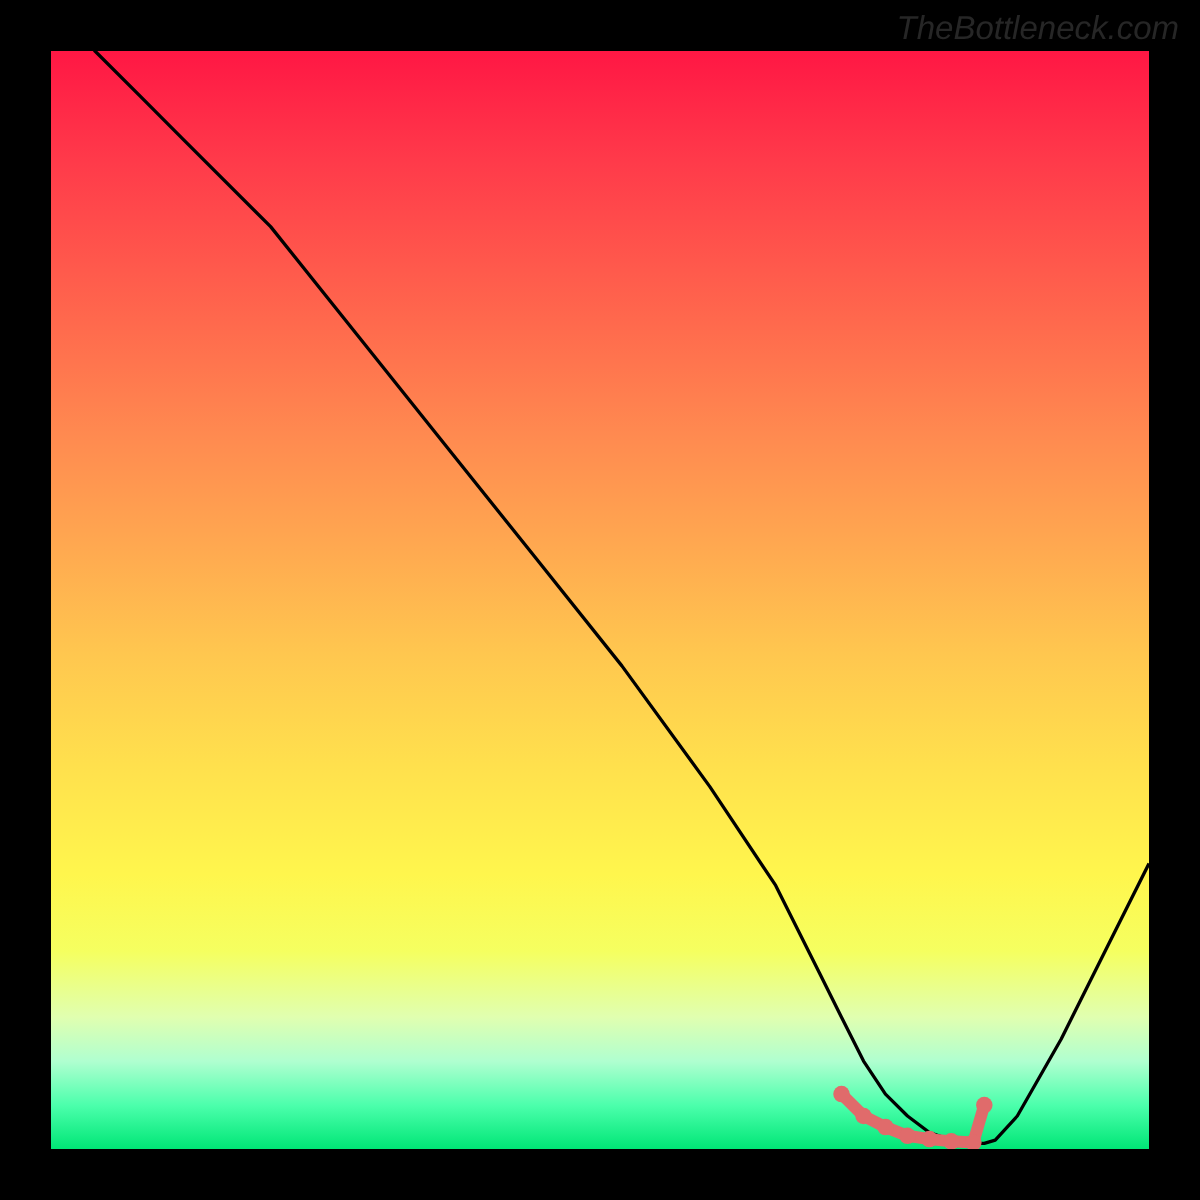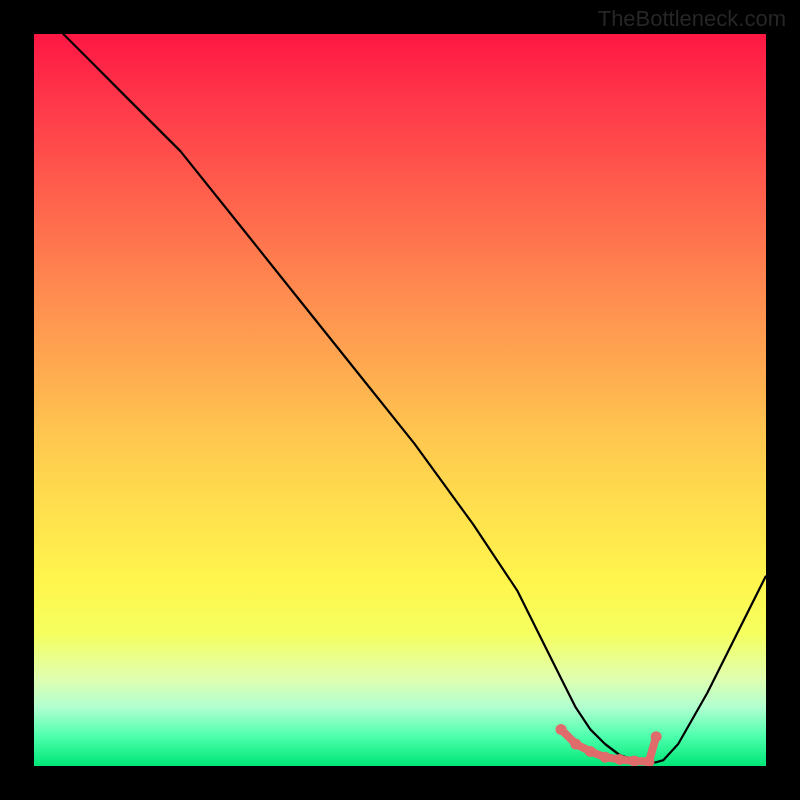--- a/index.html
+++ b/index.html
@@ -11,20 +11,21 @@
     font-family: Arial, sans-serif;
   }
   .watermark {
     position: absolute;
     top: 6px;
     right: 14px;
     color: #262626;
     font-size: 22px;
     font-weight: 500;
     z-index: 10;
+    font-style: italic;
   }
   .plot-area {
     position: absolute;
     left: 34px;
     top: 34px;
     width: 732px;
     height: 732px;
     background: linear-gradient(to bottom,
       #ff1744 0%,
       #ff3a4a 10%,

